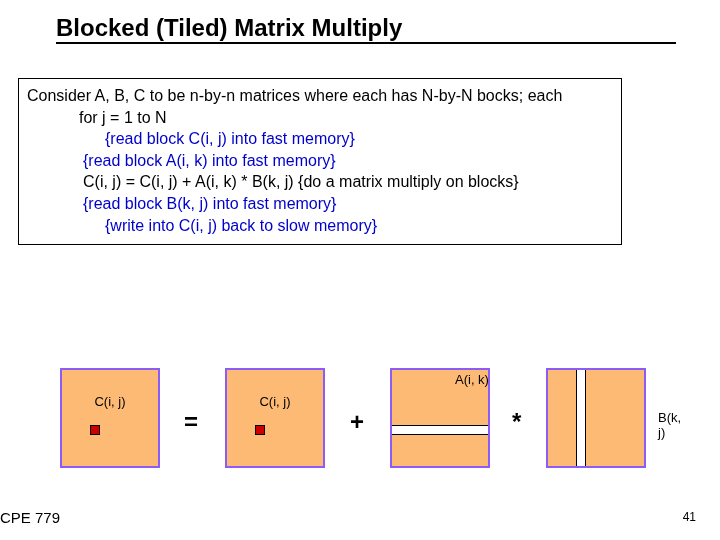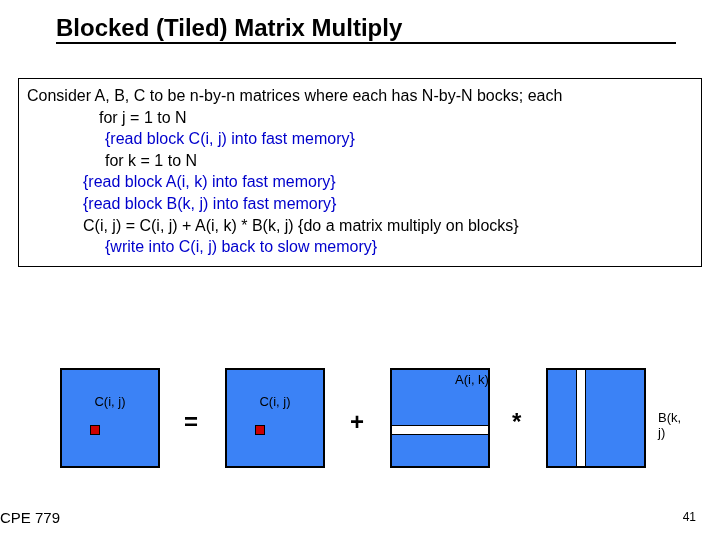--- a/index.html
+++ b/index.html
@@ -23,47 +23,47 @@
     top: 42px;
     left: 56px;
     width: 620px;
     height: 2px;
     background: #000;
   }
   .codebox {
     position: absolute;
     top: 78px;
     left: 18px;
-    width: 684px;
+    width: 604px;
     border: 1px solid #000;
     padding: 6px 21px 8px 8px;
     font-size: 16px;
     line-height: 1.35;
   }
   .ind0 { margin-left: 0; }
   .ind1 { margin-left: 26px; }
-  .ind2 { margin-left: 72px; }
+  .ind2 { margin-left: 52px; }
   .ind3 { margin-left: 78px; }
   .ind4 { margin-left: 56px; }
   .blue { color: #0000cc; }
 
   .diagram {
     position: absolute;
     top: 348px;
     left: 50px;
     width: 640px;
     height: 130px;
   }
   .matbox {
     position: absolute;
     top: 20px;
     width: 100px;
     height: 100px;
-    border: 2px solid #000000;
-    background: #3b82f6;
+    border: 2px solid #8b5cf6;
+    background: #fdba74;
   }
   .matlabel {
     position: absolute;
     top: 24px;
     width: 100%;
     text-align: center;
     font-size: 13px;
   }
   .square {
     position: absolute;
@@ -116,24 +116,23 @@
 
 <div class="title">Blocked (Tiled) Matrix Multiply</div>
 <div class="title-rule"></div>
 
 <div class="codebox">
   <div class="ind0">
     <span>Consider A, B, C to be n-by-n matrices where each has N-by-N bocks; each</span>
   </div>
   <div class="ind2">for j = 1 to N</div>
   <div class="ind3 blue">{read block C(i, j) into fast memory}</div>
-  <div class="ind3">for k = 1 to N</div>
   <div class="ind4 blue">{read block A(i, k) into fast memory}</div>
+  <div class="ind4">C(i, j) = C(i, j) + A(i, k) * B(k, j) {do a matrix multiply on blocks}</div>
   <div class="ind4 blue">{read block B(k, j) into fast memory}</div>
-  <div class="ind4">C(i, j) = C(i, j) + A(i, k) * B(k, j) {do a matrix multiply on blocks}</div>
   <div class="ind3 blue">{write into C(i, j) back to slow memory}</div>
 </div>
 
 <div class="diagram">
 
   <div class="matbox" style="left:10px;">
     <div class="matlabel">C(i, j)</div>
     <div class="square" style="left:28px; top:55px;"></div>
   </div>
 

